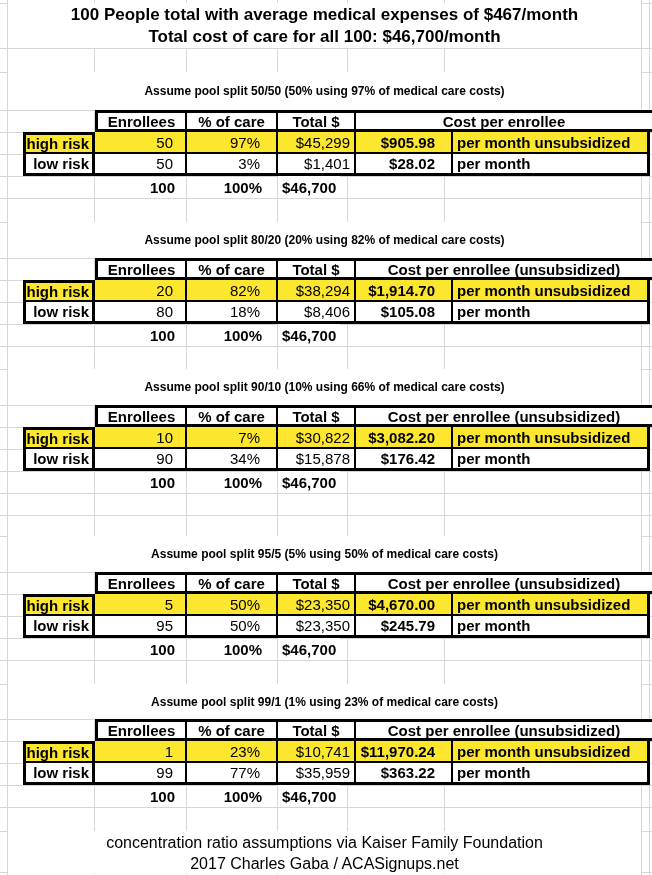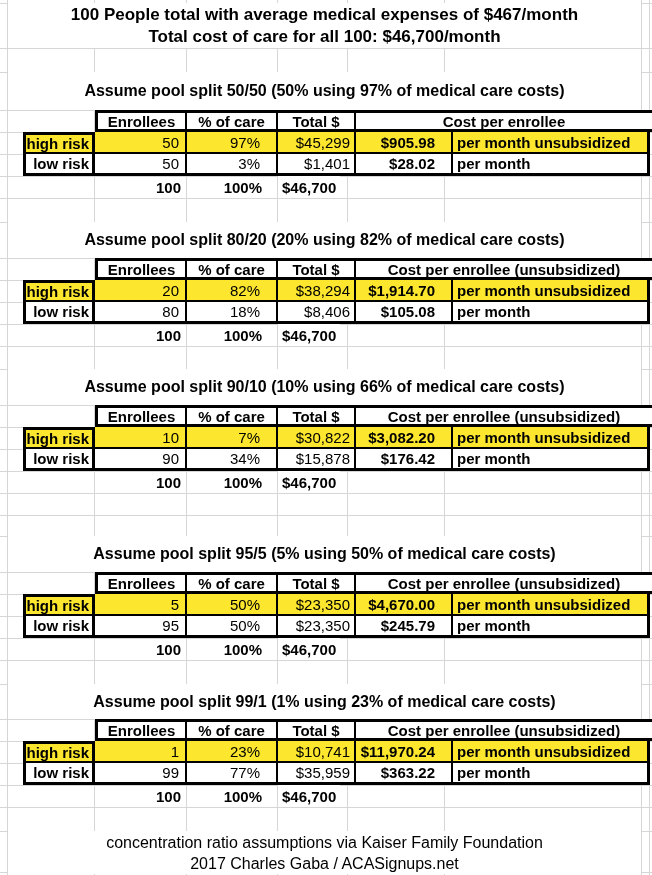--- a/index.html
+++ b/index.html
@@ -14,35 +14,35 @@
   
   .band{position:absolute;left:8px;width:633px;background:#fff;z-index:2;}
   .title-band{top:3px;height:45px;display:flex;flex-direction:column;justify-content:flex-end;}
   .title-line{height:22px;line-height:22px;text-align:center;font-weight:bold;font-size:17px;}
   .footer-band{top:831px;height:43px;display:flex;flex-direction:column;justify-content:center;}
   .footer-line{height:21px;line-height:21px;text-align:center;font-size:16px;}
   
   .section{position:absolute;left:0;width:652px;z-index:2;}
   .sec-title{position:absolute;top:0;left:8px;width:633px;background:#fff;
     display:flex;align-items:center;justify-content:center;
-    font-weight:bold;font-size:16px;z-index:2;}
+    font-weight:bold;font-size:12px;z-index:2;}
   .tbl{position:absolute;left:23px;width:619px;z-index:3;}
   .row{display:flex;height:22px;}
   .hrow{margin-left:72px;}
   .cell{box-sizing:border-box;height:22px;display:flex;align-items:center;
     background:#fff;font-size:15px;flex-shrink:0;white-space:nowrap;}
   .w-label{width:72px}.w-enr{width:92px}.w-care{width:91px}.w-total{width:78px}
   .w-costval{width:97px}.w-unit{width:197px}.w-cost{width:299px}
   .hc{justify-content:center;font-weight:bold;
       border-top:3px solid var(--bd);border-bottom:3px solid var(--bd);}
   .lc{justify-content:flex-end;font-weight:bold;padding-right:3px;}
   .nc{justify-content:flex-end;}
   .cc{justify-content:flex-end;font-weight:bold;}
   .uc{justify-content:flex-start;font-weight:bold;padding-left:4px;}
-  .p10{padding-right:6px}.p8{padding-right:16px}.p4{padding-right:4px}
+  .p10{padding-right:12px}.p8{padding-right:16px}.p4{padding-right:4px}
   .bl3{border-left:3px solid var(--bd)} .br3{border-right:3px solid var(--bd)}
   .br2{border-right:2px solid var(--bd)} .bt3{border-top:3px solid var(--bd)}
   .bb2{border-bottom:2px solid var(--bd)} .bb3{border-bottom:3px solid var(--bd)}
   .hi .cell{background:var(--hl);}
   .trow .cell{background:transparent;border:none;font-weight:bold;}
   .trow .tt{background:#fff;padding:0 4px;justify-content:flex-start;width:auto;}
   .trow .sp{background:transparent;}
   .tc{justify-content:flex-end;}
 </style>
 </head>

